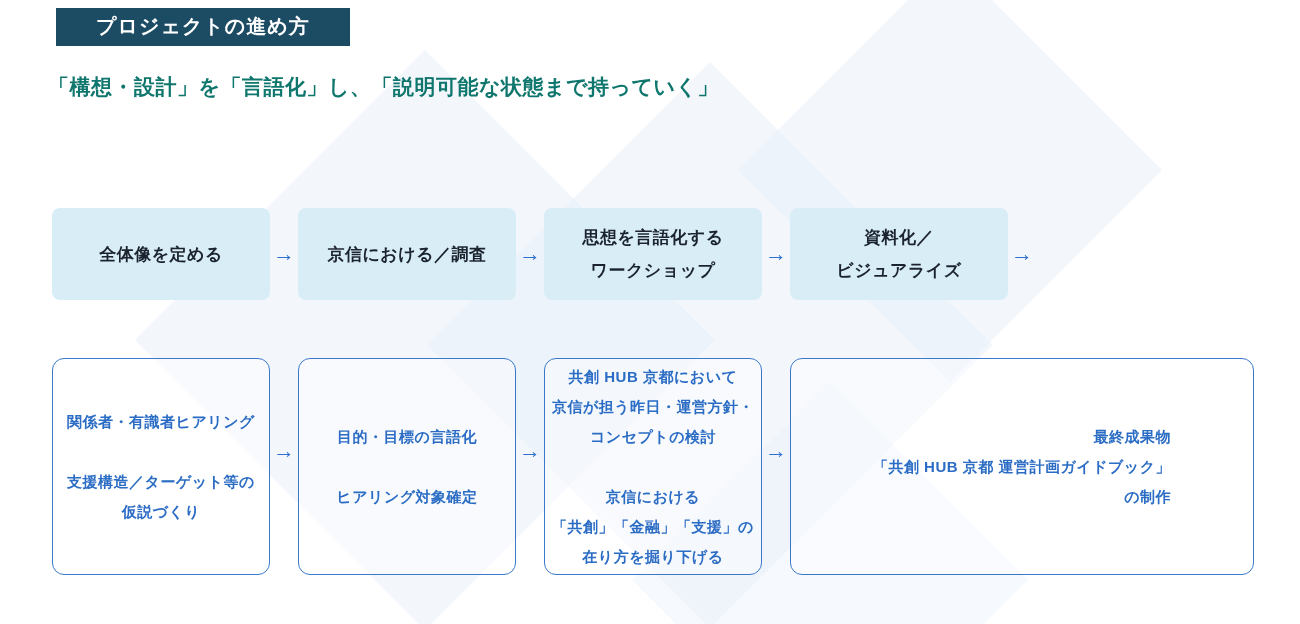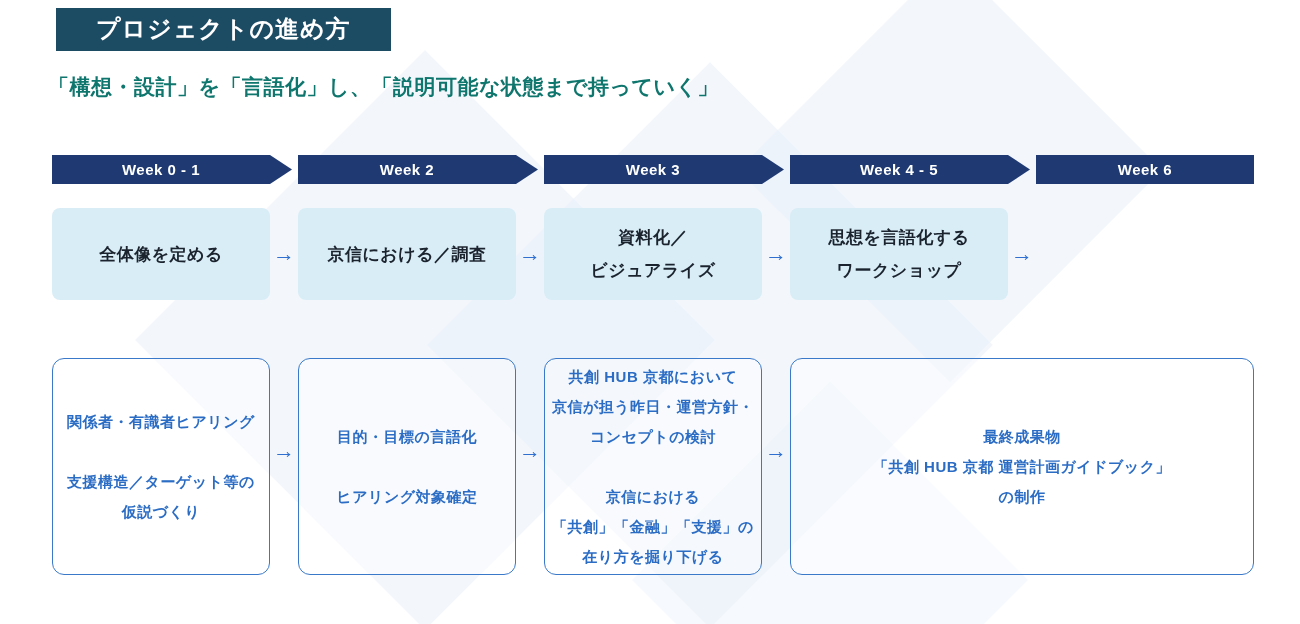--- a/index.html
+++ b/index.html
@@ -25,21 +25,21 @@
   .d1 { width: 410px; height: 410px; left: 220px; top: 135px; }
   .d2 { width: 400px; height: 400px; left: 510px; top: 145px; }
   .d3 { width: 300px; height: 300px; left: 800px; top: 20px;  }
   .d4 { width: 280px; height: 280px; left: 690px; top: 440px; opacity: 0.4; }
 
   .banner {
     position: absolute;
     left: 56px; top: 8px;
     background: #1c4b64;
     color: #ffffff;
-    font-size: 24px;
+    font-size: 20px;
     font-weight: bold;
     letter-spacing: 1px;
     padding: 5px 40px 6px 40px;
     white-space: nowrap;
   }
   .subtitle {
     position: absolute;
     left: 48px; top: 73px;
     color: #0f766e;
     font-size: 21px;
@@ -105,21 +105,21 @@
     line-height: 30px;
     text-align: center;
     display: flex;
     align-items: center;
     justify-content: center;
     white-space: pre-line;
     box-sizing: border-box;
     letter-spacing: 0.5px;
     margin-top: 31px;
   }
-  .detail.wide { grid-column: 4 / 6; }
+  .detail.wide { grid-column: 4 / 6; text-align: right; }
 
   .flow-arrow {
     position: absolute;
     width: 28px;
     text-align: center;
     color: #2f6fcf;
     font-size: 22px;
     font-weight: bold;
     line-height: 28px;
   }
@@ -136,45 +136,28 @@
 <div class="slide">
 
   <div class="diamond d1"></div>
   <div class="diamond d2"></div>
   <div class="diamond d3"></div>
   <div class="diamond d4"></div>
 
   <div class="banner">プロジェクトの進め方</div>
   <div class="subtitle">「構想・設計」を「言語化」し、「説明可能な状態まで持っていく」</div>
 
-  <div class="row weeks-row">
-    <div class="week pointed">
-        <span>Week 0 - 1</span>
-      </div>
-    <div class="week pointed">
-        <span>Week 2</span>
-      </div>
-    <div class="week pointed">
-        <span>Week 3</span>
-      </div>
-    <div class="week pointed">
-        <span>Week 4 - 5</span>
-      </div>
-    <div class="week">
-        <span>Week 6</span>
-      </div>
-  </div>
 
   <div class="row phases-row">
     <div class="phase">全体像を定める</div>
     <div class="phase">京信における／調査</div>
+    <div class="phase">思想を言語化する
+ワークショップ</div>
     <div class="phase">資料化／
 ビジュアライズ</div>
-    <div class="phase">思想を言語化する
-ワークショップ</div>
   </div>
 
   <div class="row details-row">
     <div class="detail">関係者・有識者ヒアリング
 
 支援構造／ターゲット等の
 仮説づくり</div>
     <div class="detail">目的・目標の言語化
 
 ヒアリング対象確定</div>

